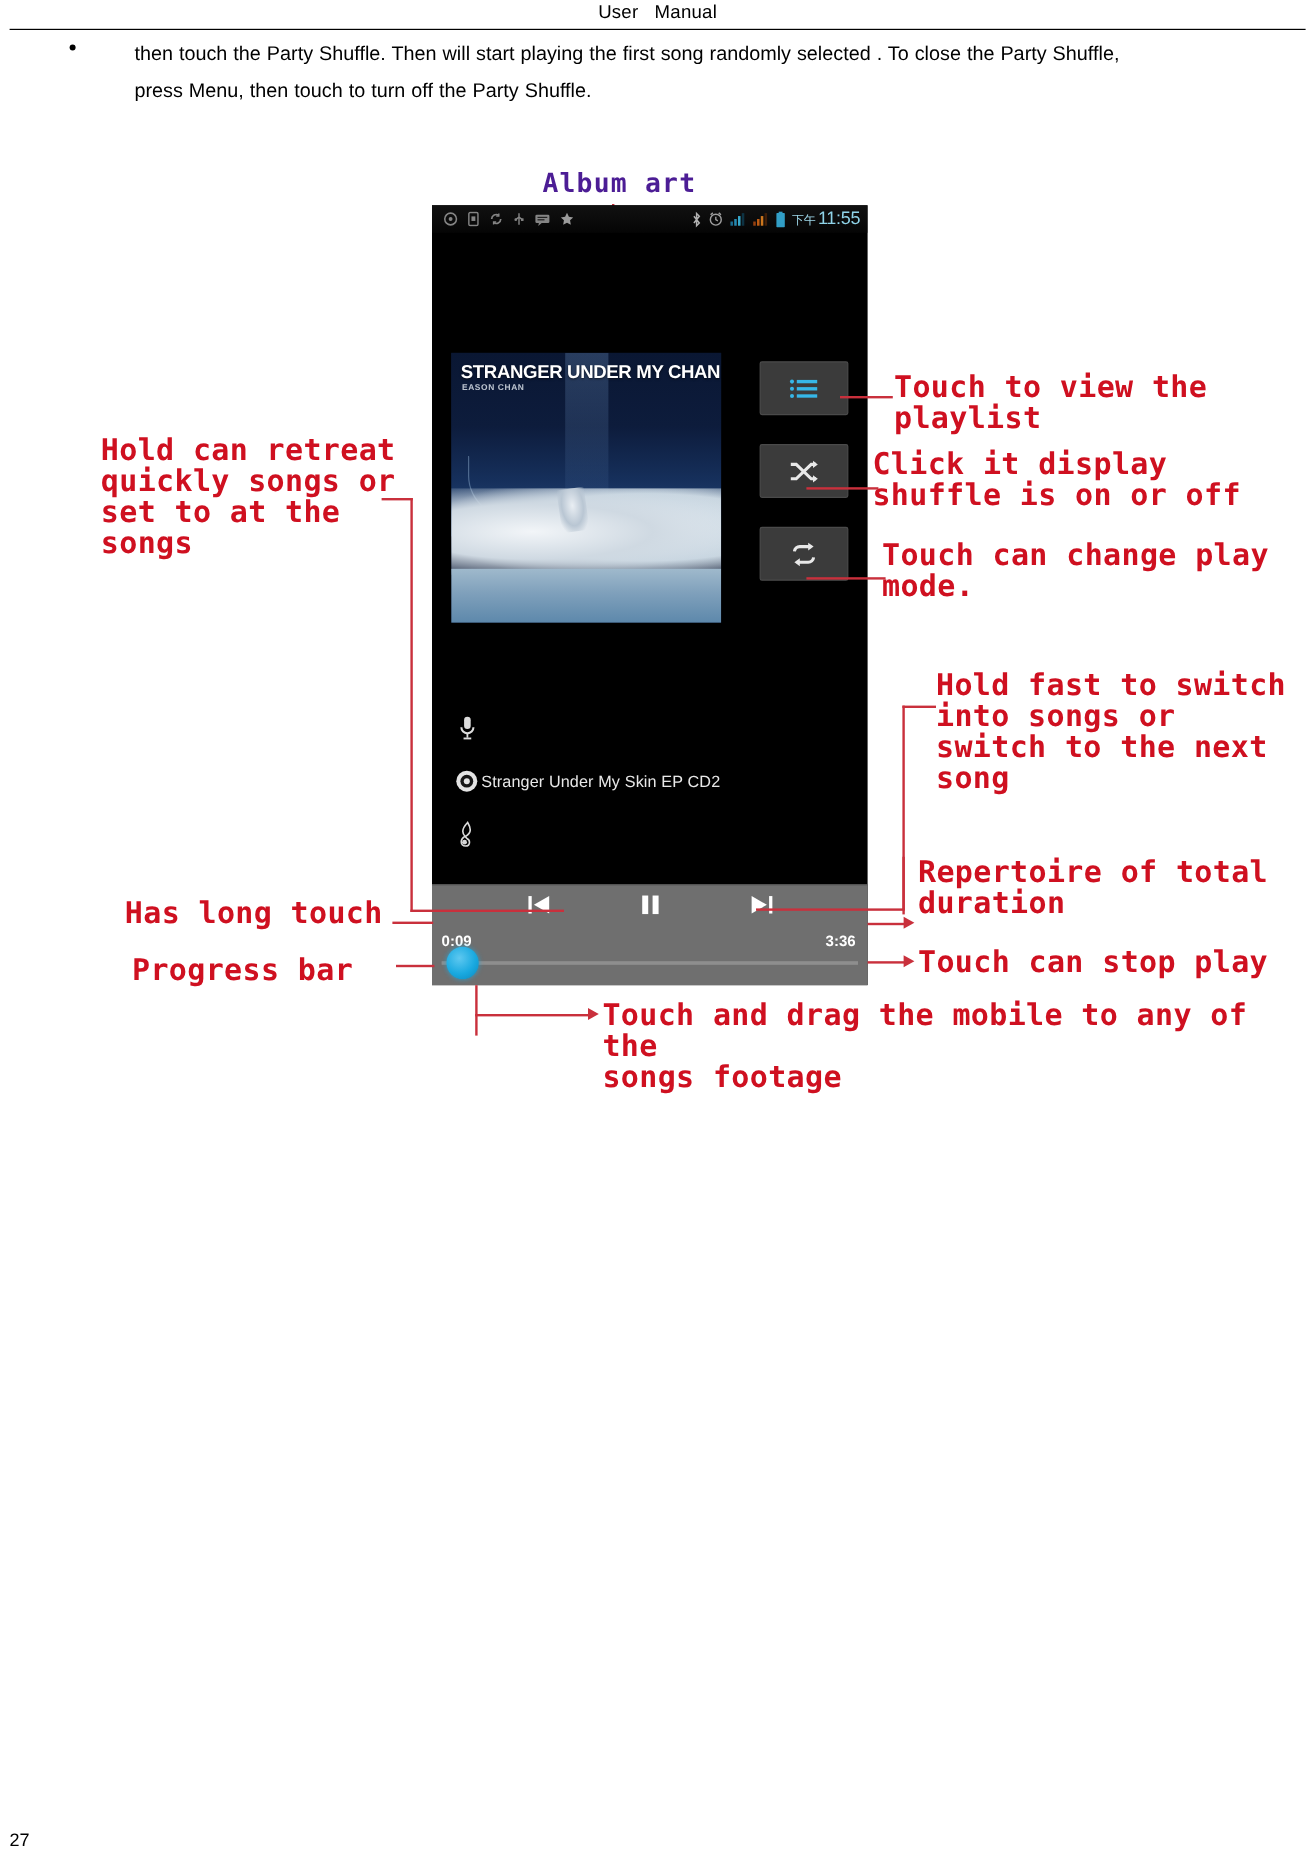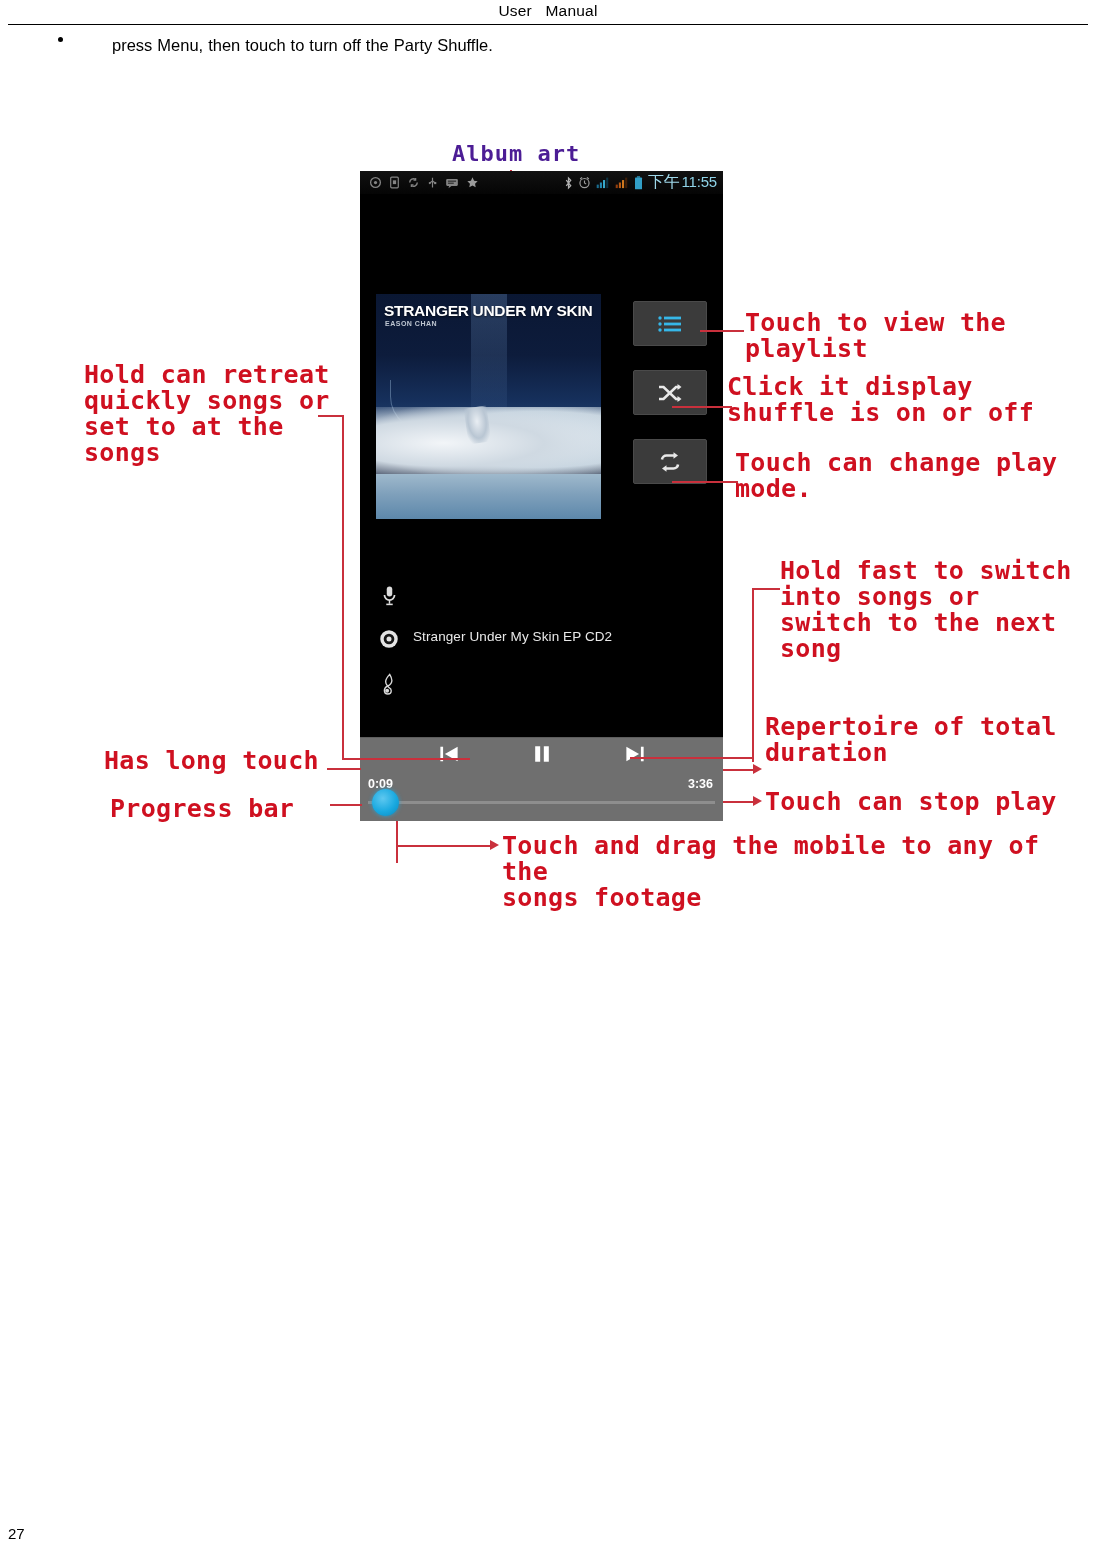--- a/index.html
+++ b/index.html
@@ -137,21 +137,21 @@
   .sb-ico { display: block; opacity: .85; }
   .sb-clock {
     color: #8fd3e8;
     font-family: "Liberation Sans", sans-serif;
     font-size: 15px;
     letter-spacing: -0.2px;
     display: flex;
     align-items: baseline;
     gap: 2px;
   }
-  .sb-clock .ampm { font-size: 16px; color: #9fd8ea; }
+  .sb-clock .ampm { font-size: 10px; color: #9fd8ea; }
 
   
   #album-art {
     position: absolute;
     left: 16px;
     top: 123px;
     width: 225px;
     height: 225px;
     overflow: hidden;
     background: #0b1630;
@@ -227,23 +227,23 @@
 
   
   .meta {
     position: absolute;
     left: 18px;
     top: 414px;
     width: 320px;
   }
   .meta-row {
     display: flex;
-    align-items: flex-start;
+    align-items: center;
     height: 44px;
-    gap: 13px;
+    gap: 1px;
   }
   .meta-ico {
     width: 22px;
     display: flex;
     justify-content: center;
     flex: none;
   }
   .meta-txt {
     color: #e8e8e8;
     font-family: "Liberation Sans", sans-serif;
@@ -325,20 +325,21 @@
 <body>
 
 <div class="page-header">
   <span class="hdr-text">User   Manual</span>
 </div>
 <div class="header-rule"></div>
 
 <div class="tips-block">
   <span class="tips-bullet"></span>
   <div class="tips-text">
+    <span class="ln ln2">then touch the Party Shuffle. Then will start playing the first song randomly selected . To close the Party Shuffle,</span>
     <span class="ln ln3">press Menu, then touch to turn off the Party Shuffle.</span>
   </div>
 </div>
 
 <div class="anno-title" style="left:452px; top:141px;">Album art</div>
 <div class="lline v" style="left:510px; top:170px; height:120px;"></div>
 
 <div id="phone-shot">
 
   <div class="statusbar">
@@ -402,21 +403,21 @@
     </div>
   </div>
 
   <div id="album-art">
     <div class="art-sky"></div>
     <div class="art-beam"></div>
     <div class="art-line"></div>
     <div class="art-foam"></div>
     <div class="art-sea"></div>
     <div class="art-surfer"></div>
-    <div class="art-title">STRANGER UNDER MY SKIN</div>
+    <div class="art-title">STRANGER UNDER MY CHAN</div>
     <div class="art-artist">EASON CHAN</div>
   </div>
 
   <div class="side-btns">
     <div class="side-btn">
       <svg width="26" height="20" viewBox="0 0 26 20">
         <circle cx="3" cy="4" r="1.7" fill="#36b7e8"></circle>
         <circle cx="3" cy="10" r="1.7" fill="#36b7e8"></circle>
         <circle cx="3" cy="16" r="1.7" fill="#36b7e8"></circle>
         <rect x="7" y="2.6" width="17" height="2.8" fill="#36b7e8"></rect>

